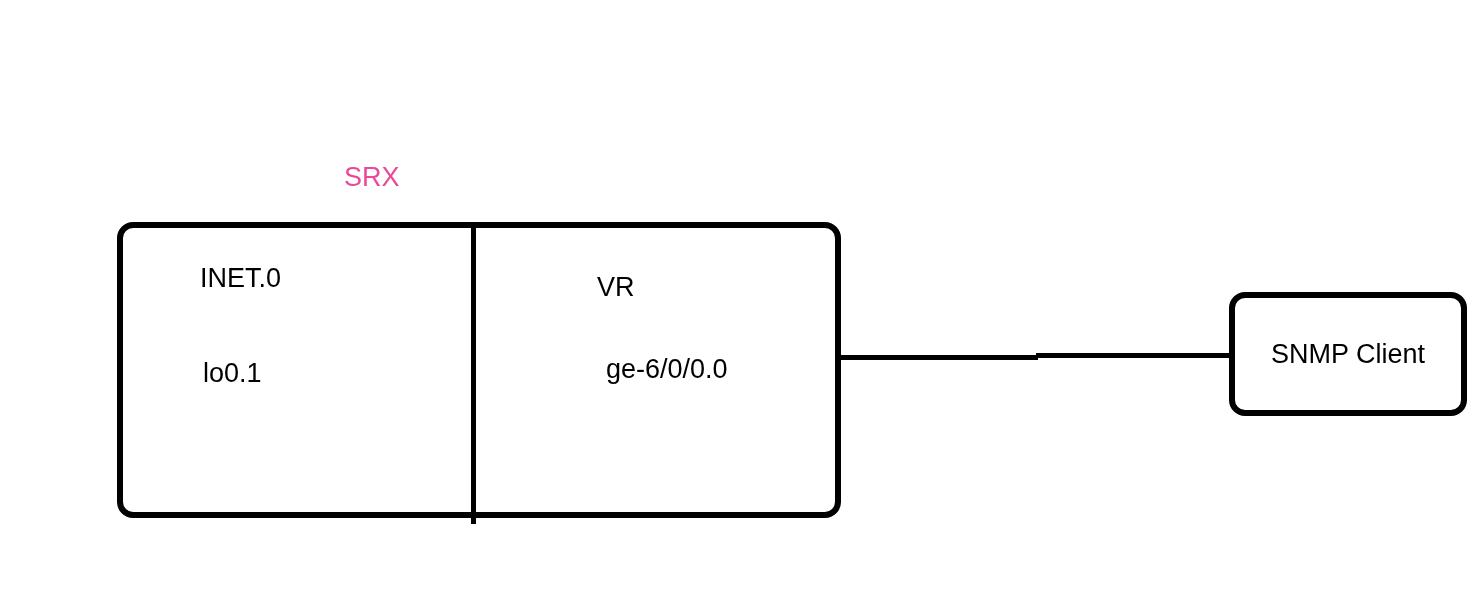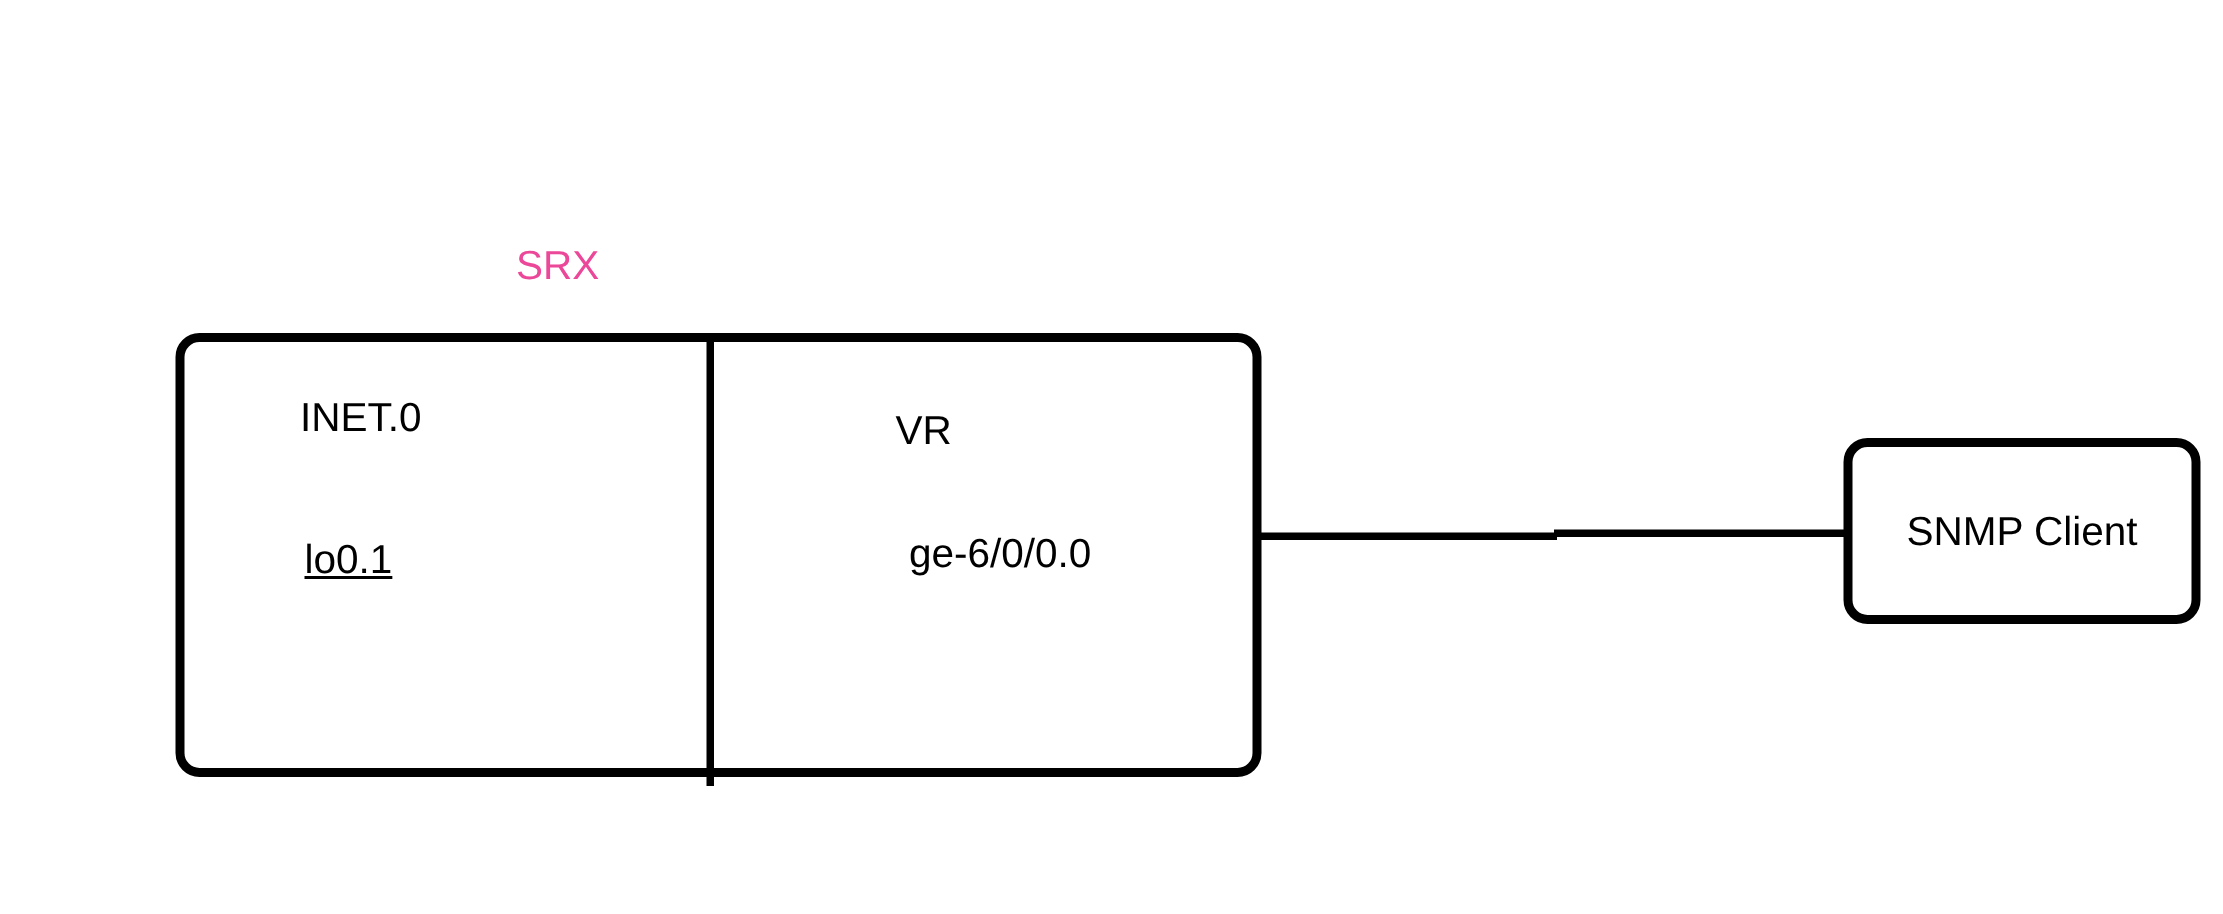--- a/index.html
+++ b/index.html
@@ -51,21 +51,21 @@
   }
   
   .label {
     position: absolute;
     font-size: 27px;
     color: #000000;
     white-space: nowrap;
     line-height: 1;
   }
   .label-inet   { left: 200px; top: 253px; margin-top: 12px; }
-  .label-lo     { left: 203px; top: 360px; text-decoration: underline; }
+  .label-lo     { left: 203px; top: 360px; }
   .label-vr     { left: 597px; top: 253px; margin-top: 21px; }
   .label-ge     { left: 606px; top: 356px; }
 
   
   .link-seg {
     position: absolute;
     background: #000000;
   }
   .link-seg-a {
     left: 838px;

